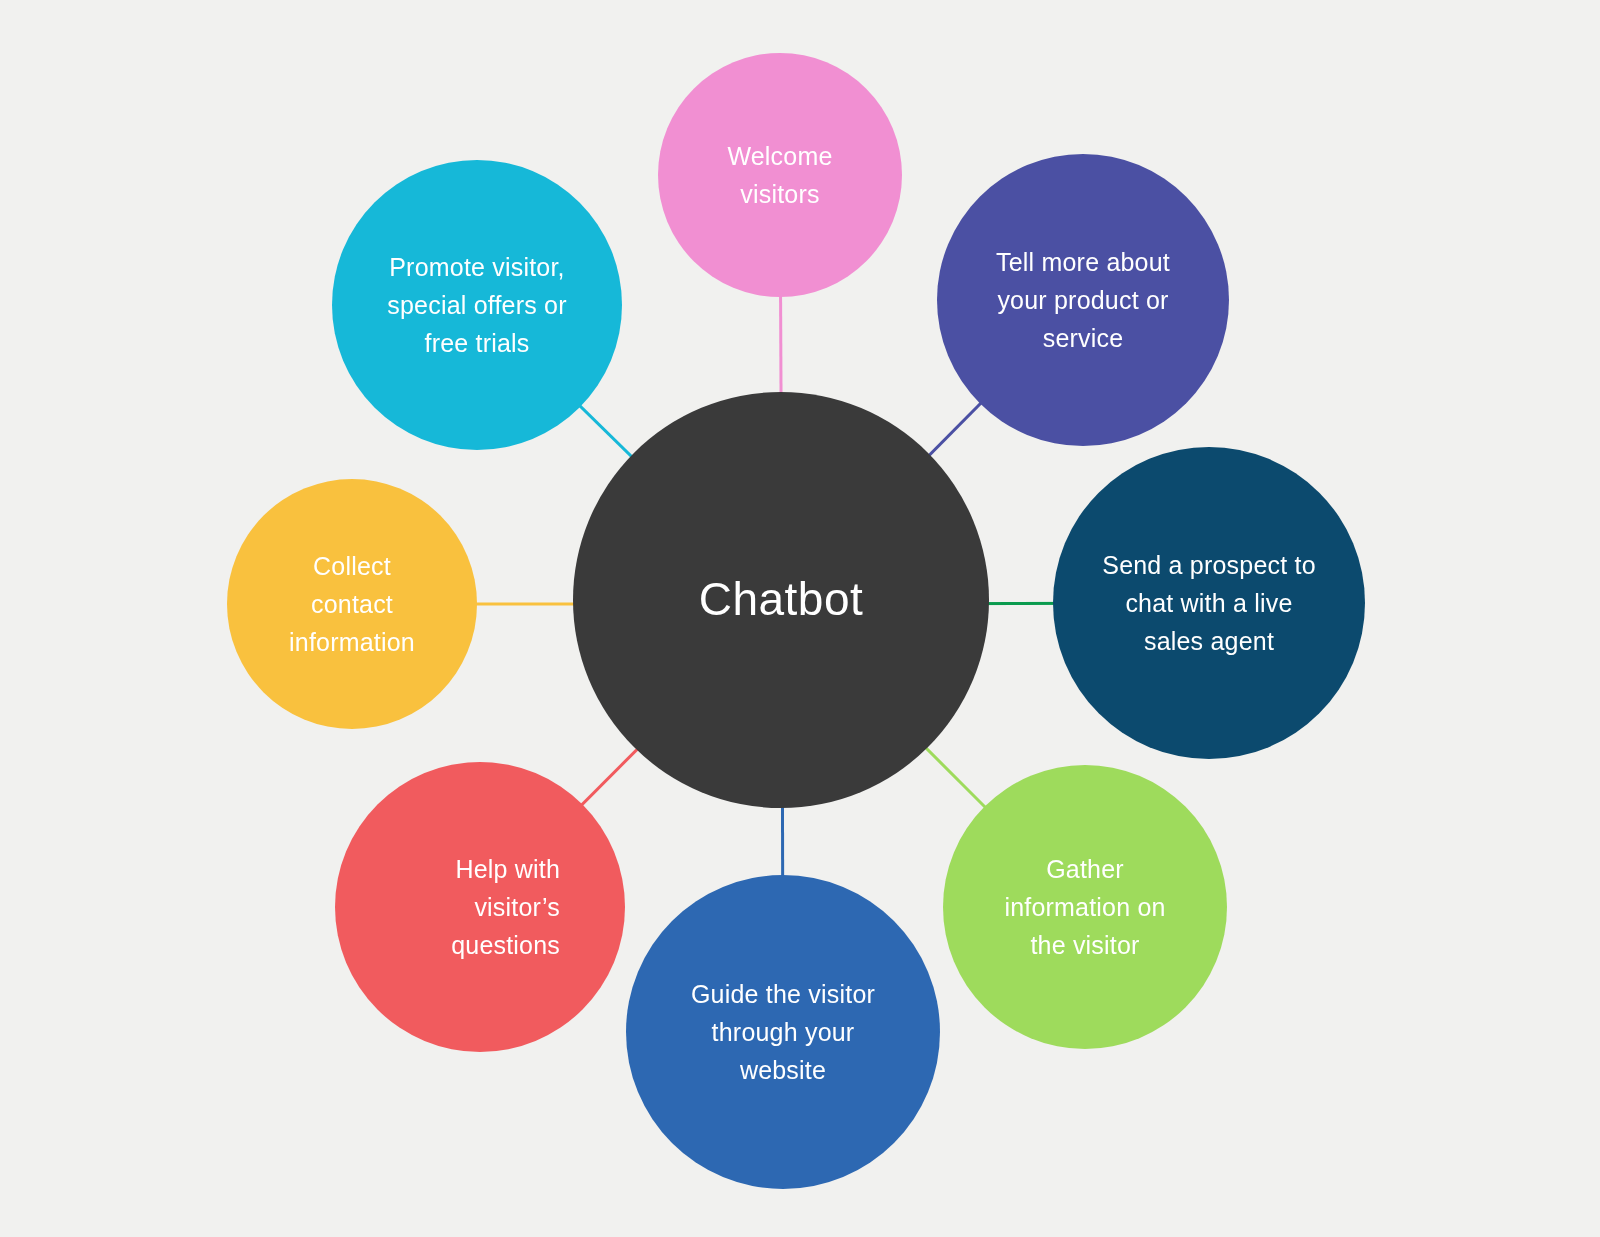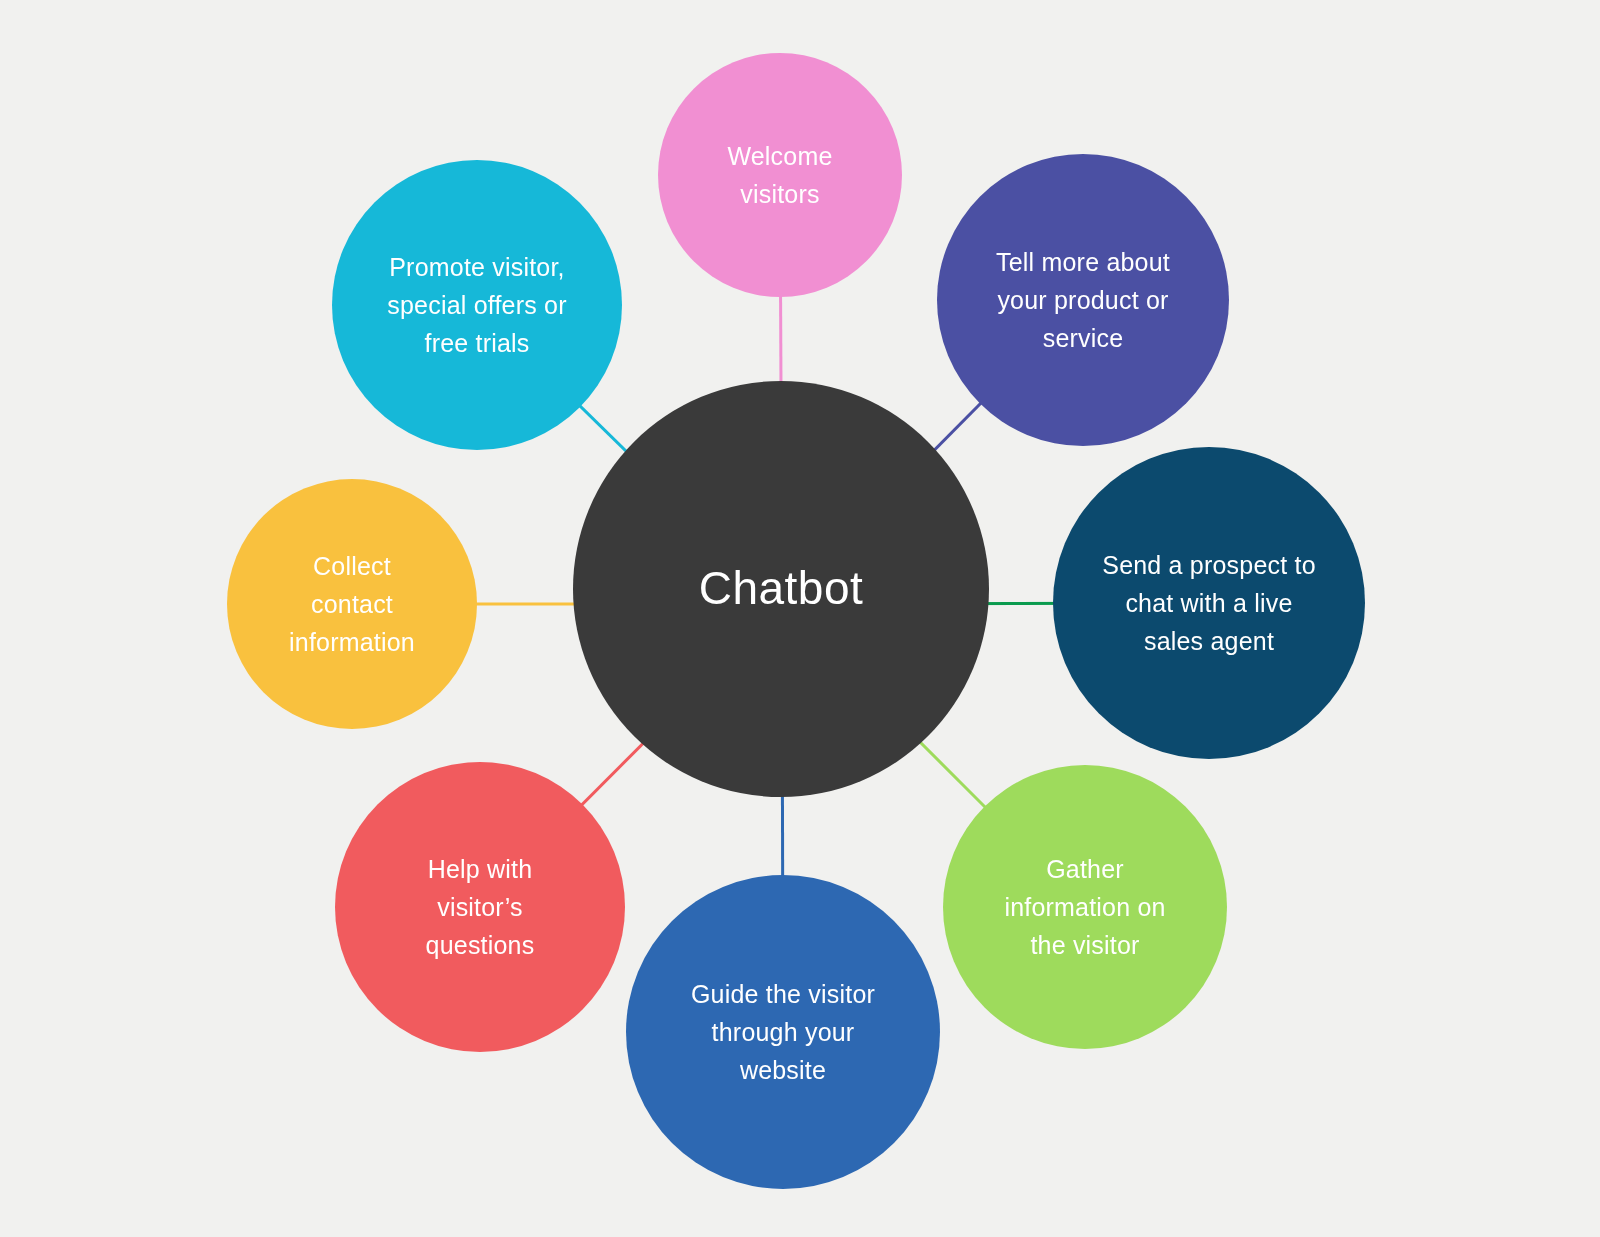--- a/index.html
+++ b/index.html
@@ -36,21 +36,21 @@
     color: #ffffff;
   }
   .node .label {
     font-size: 25px;
     line-height: 1.52;
     font-weight: 400;
     letter-spacing: 0.2px;
   }
   
   .node-center {
-    left: 573px; top: 381px; width: 416px; height: 416px;
+    left: 573px; top: 392px; width: 416px; height: 416px;
   }
   .node-center .label {
     font-size: 46px;
     letter-spacing: 0.5px;
   }
   
   .node-welcome        { left: 658px;  top: 53px;  width: 244px; height: 244px; }
   .node-welcome .label { max-width: 165px; }
 
   .node-tellmore        { left: 937px;  top: 154px; width: 292px; height: 292px; }
@@ -59,21 +59,21 @@
   .node-prospect        { left: 1053px; top: 447px; width: 312px; height: 312px; }
   .node-prospect .label { max-width: 220px; }
 
   .node-gather        { left: 943px;  top: 765px; width: 284px; height: 284px; }
   .node-gather .label { max-width: 190px; }
 
   .node-guide        { left: 626px;  top: 875px; width: 314px; height: 314px; }
   .node-guide .label { max-width: 215px; }
 
   .node-help        { left: 335px;  top: 762px; width: 290px; height: 290px; }
-  .node-help .label { max-width: 160px; }
+  .node-help .label { max-width: 160px; text-align: right; }
 
   .node-collect        { left: 227px;  top: 479px; width: 250px; height: 250px; align-items: center; }
   .node-collect .label { max-width: 150px; }
 
   .node-promote        { left: 332px;  top: 160px; width: 290px; height: 290px; }
   .node-promote .label { max-width: 200px; }
 </style>
 </head>
 <body>
 

